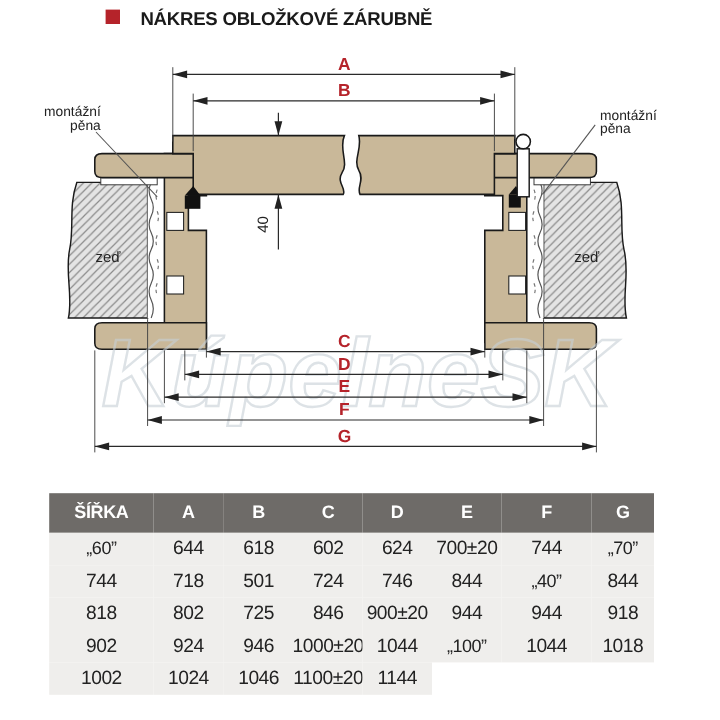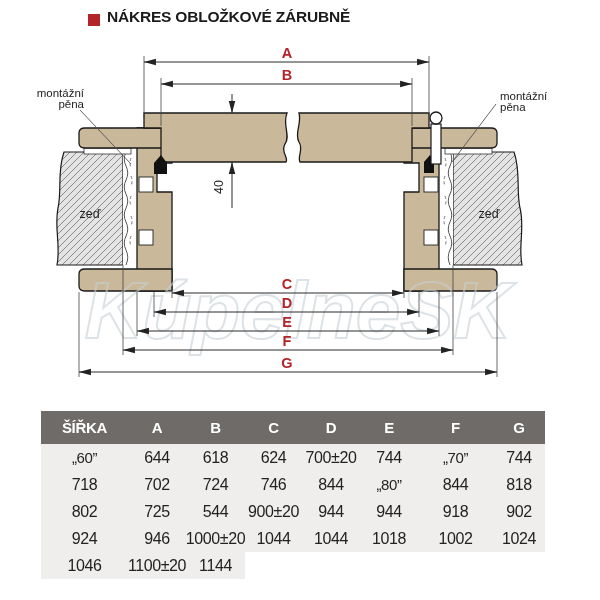--- a/index.html
+++ b/index.html
@@ -1,20 +1,20 @@
 <!DOCTYPE html>
 <html><head>
 <meta charset="utf-8">
 <style>
   html,body{margin:0;padding:0;}
   body{
     width:600px;height:600px;position:relative;background:#ffffff;
     font-family:"Liberation Sans", sans-serif;color:#1a1a1a;overflow:hidden;
   }
-  .title-row{position:absolute;left:88px;top:8px;display:flex;align-items:flex-end;gap:7px;}
+  .title-row{position:absolute;left:88px;top:8px;display:flex;align-items:flex-start;gap:17px;}
   .title-square{width:12px;height:12px;background:#b5232a;flex:0 0 auto;}
   .title-text{font-size:15.5px;font-weight:bold;letter-spacing:-0.2px;white-space:nowrap;}
   #diagram{position:absolute;left:0;top:40px;}
   .dim-letter{font-size:14.5px;font-weight:bold;fill:#b5232a;}
   .small-label{font-size:11.5px;fill:#222;}
   .zed-label{font-size:12.5px;fill:#222;}
   .thick-label{font-size:12.5px;fill:#222;}
   .wm{font-size:80px;font-style:italic;font-weight:bold;fill:none;stroke:#c7d0d6;stroke-width:2px;opacity:0.6;}
   
   .size-table{
@@ -155,49 +155,51 @@
   <div class="th">B</div>
   <div class="th">C</div>
   <div class="th">D</div>
   <div class="th">E</div>
   <div class="th">F</div>
   <div class="th">G</div>
 
   <div class="td rowlabel">„60”</div>
   <div class="td">644</div>
   <div class="td">618</div>
+  <div class="td">602</div>
   <div class="td">624</div>
   <div class="td">700±20</div>
   <div class="td">744</div>
 
   <div class="td rowlabel">„70”</div>
   <div class="td">744</div>
   <div class="td">718</div>
-  <div class="td">702</div>
+  <div class="td">501</div>
   <div class="td">724</div>
   <div class="td">746</div>
   <div class="td">844</div>
 
-  <div class="td rowlabel">„80”</div>
+  <div class="td rowlabel">„40”</div>
   <div class="td">844</div>
   <div class="td">818</div>
   <div class="td">802</div>
   <div class="td">725</div>
-  <div class="td">544</div>
+  <div class="td">846</div>
   <div class="td">900±20</div>
   <div class="td">944</div>
 
   <div class="td">944</div>
   <div class="td">918</div>
   <div class="td">902</div>
   <div class="td">924</div>
   <div class="td">946</div>
   <div class="td">1000±20</div>
   <div class="td">1044</div>
 
+  <div class="td rowlabel">„100”</div>
   <div class="td">1044</div>
   <div class="td">1018</div>
   <div class="td">1002</div>
   <div class="td">1024</div>
   <div class="td">1046</div>
   <div class="td">1100±20</div>
   <div class="td">1144</div>
 </div>
 
 </body></html>

